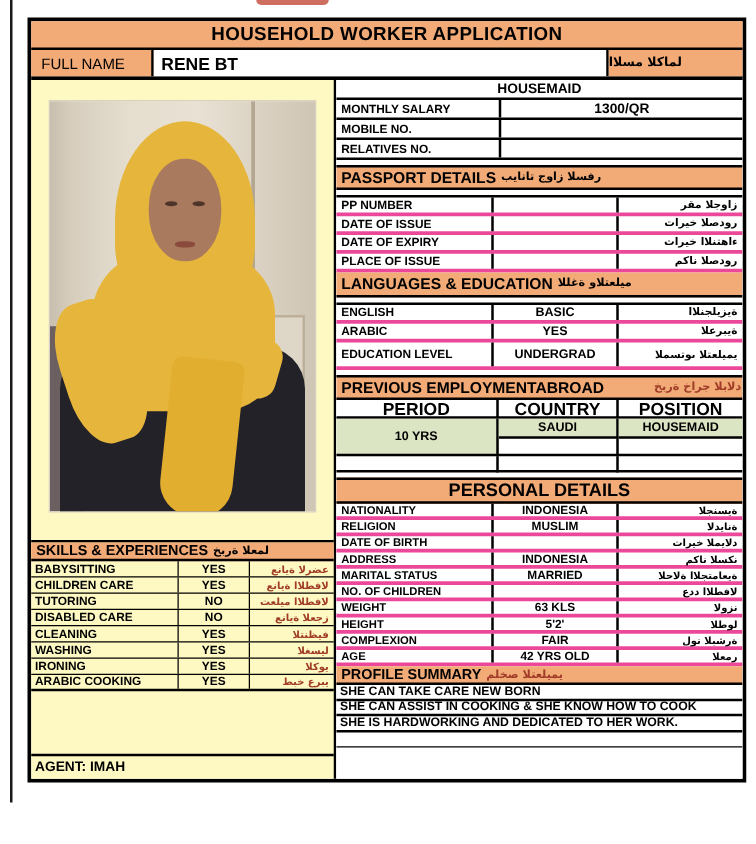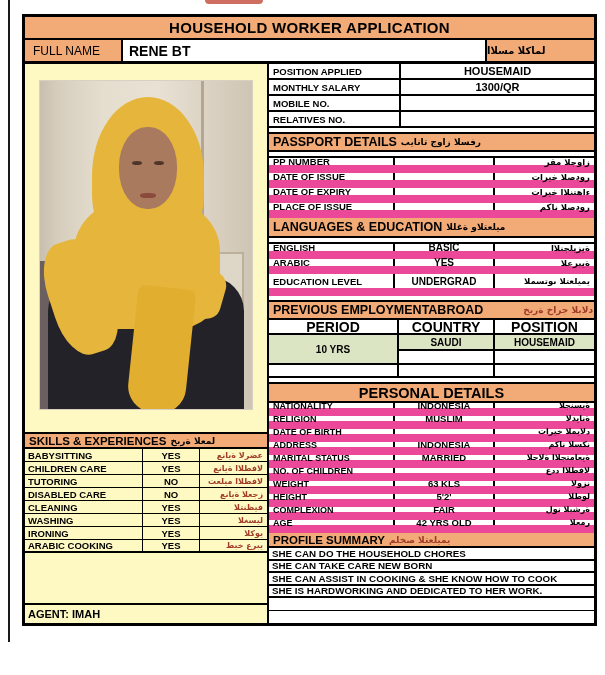--- a/index.html
+++ b/index.html
@@ -72,21 +72,21 @@
   .s-ar { flex:1; font-size:8px; display:flex; align-items:center; justify-content:flex-start; padding-right:4px; direction:rtl; }
   .left-spacer { flex:1; }
   .agent-row { height:20px; border-top:2px solid #000; display:flex; align-items:center; padding-left:3px; font-size:11px; font-weight:700; }
 
   
   .r2 { height:16px; display:flex; border-bottom:2px solid #000; font-weight:700; }
   .r2 .lab { width:132px; border-right:2px solid #000; font-size:9.5px; display:flex; align-items:center; padding-left:4px; }
   .r2 .val { flex:1; font-size:11px; display:flex; align-items:center; justify-content:center; }
   .gap { height:4px; }
   .tbl { border-top:0; }
-  .r3 { height:15px; display:flex; border-bottom:8px solid #ec4899; font-weight:700; }
+  .r3 { height:15px; display:flex; border-bottom:3px solid #ec4899; font-weight:700; }
   .r3 .lab { width:126px; border-right:2px solid #000; font-size:9.5px; display:flex; align-items:center; padding-left:4px; }
   .r3 .val { width:100px; border-right:2px solid #000; font-size:10px; display:flex; align-items:center; justify-content:center; }
   .r3 .arc { flex:1; font-size:8.5px; display:flex; align-items:center; justify-content:flex-start; padding-right:4px; direction:rtl; }
   .r3.tall { height:22px; }
 
   
   .emp { display:grid; grid-template-columns:130px 96px 1fr; grid-template-rows:15px 16px 14px 13px; font-weight:700; }
   .emp > div { border-bottom:2px solid #000; display:flex; align-items:center; justify-content:center; font-size:9.5px; }
   .emp .cdiv { border-right:2px solid #000; }
   .emp .hd { font-size:14px; }
@@ -192,21 +192,20 @@
 
         <div class="left-spacer"></div>
         <div class="agent-row">
           <span>AGENT: IMAH</span>
         </div>
       </div>
 
       <div class="col-right">
 
         <div class="r2">
-          <div class="lab">POSITION APPLIED</div>
           <div class="val">HOUSEMAID</div>
         </div>
         <div class="r2">
           <div class="lab">MONTHLY SALARY</div>
           <div class="val">1300/QR</div>
         </div>
         <div class="r2">
           <div class="lab">MOBILE NO.</div>
           <div class="val"></div>
         </div>
@@ -345,21 +344,20 @@
             <div class="lab">AGE</div>
             <div class="val">42 YRS OLD</div>
             <div class="arc ar">رمعلا</div>
           </div>
         </div>
 
         <div class="sec-head orange profile-head">
           <span>PROFILE SUMMARY</span>
           <span class="ar-inline ar red-ar">يميلعتلا صخلم</span>
         </div>
-        <div class="pl-row">SHE CAN DO THE HOUSEHOLD CHORES</div>
         <div class="pl-row">SHE CAN TAKE CARE NEW BORN</div>
         <div class="pl-row">SHE CAN ASSIST IN COOKING &amp; SHE KNOW HOW TO COOK</div>
         <div class="pl-row">SHE IS HARDWORKING AND DEDICATED TO HER WORK.</div>
         <div class="pl-row empty"></div>
         <div class="pl-row empty"></div>
 
       </div>
     </div>
   </div>
 </div>

